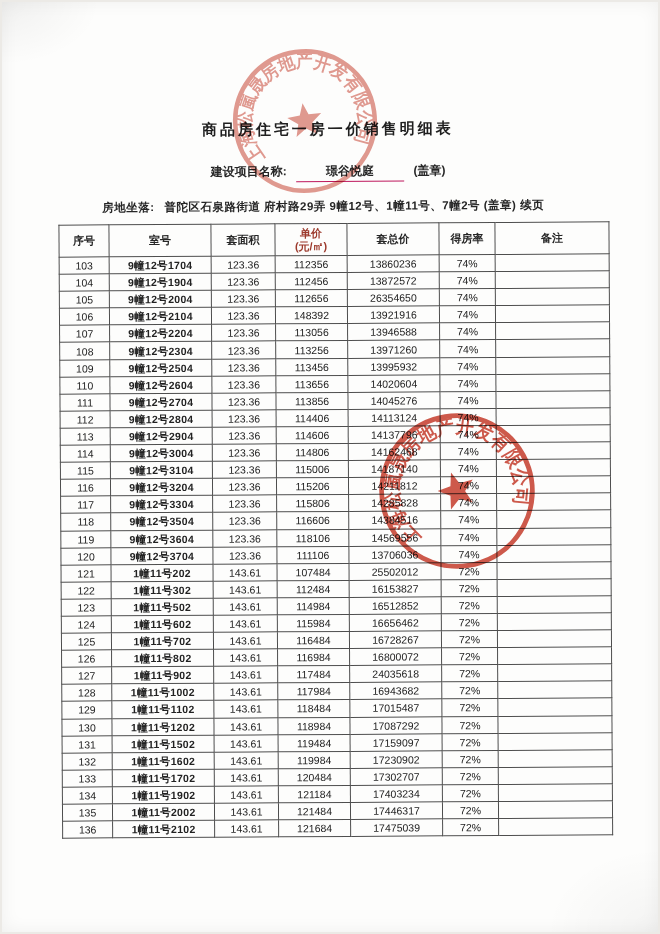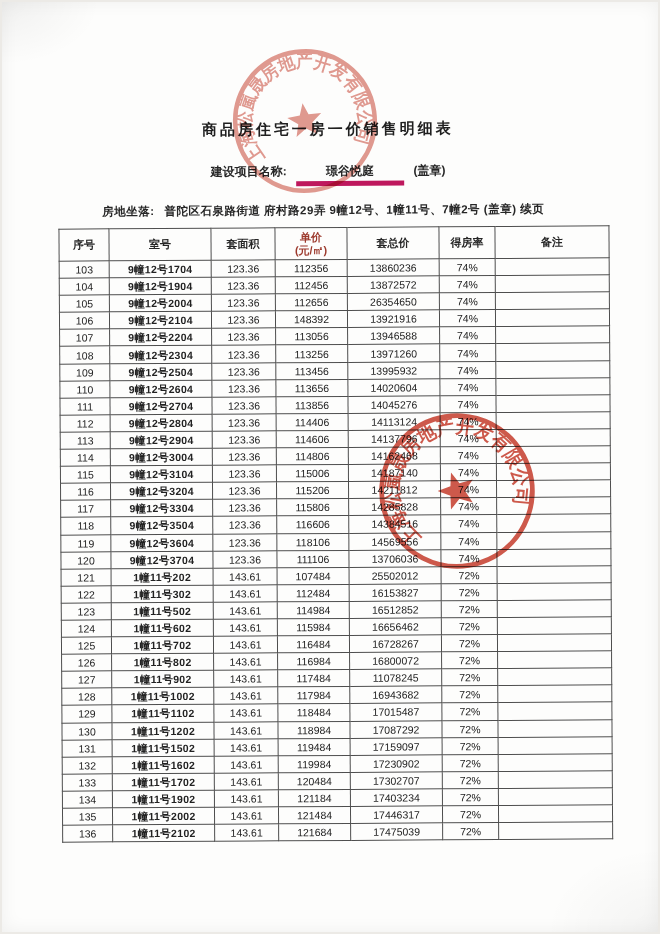--- a/index.html
+++ b/index.html
@@ -29,21 +29,21 @@
     color:#1f1f1f;
   }
   .project-line{
     text-align:center;
     margin-top:24px;
     font-size:12px;
     font-weight:bold;
   }
   .project-name{
     display:inline-block;
-    border-bottom:5px solid #be185d;
+    border-bottom:1px solid #be185d;
     padding:0 30px 1px 30px;
     margin:0 6px;
     font-weight:bold;
   }
   .location-line{
     margin-top:17px;
     padding-left:64px;
     font-size:11.5px;
     font-weight:bold;
     letter-spacing:0.5px;
@@ -359,21 +359,21 @@
             <td>116984</td>
             <td>16800072</td>
             <td>72%</td>
             <td></td>
           </tr>
           <tr>
             <td>127</td>
             <td class="room">1幢11号902</td>
             <td>143.61</td>
             <td>117484</td>
-            <td>11078245</td>
+            <td>24035618</td>
             <td>72%</td>
             <td></td>
           </tr>
           <tr>
             <td>128</td>
             <td class="room">1幢11号1002</td>
             <td>143.61</td>
             <td>117984</td>
             <td>16943682</td>
             <td>72%</td>

